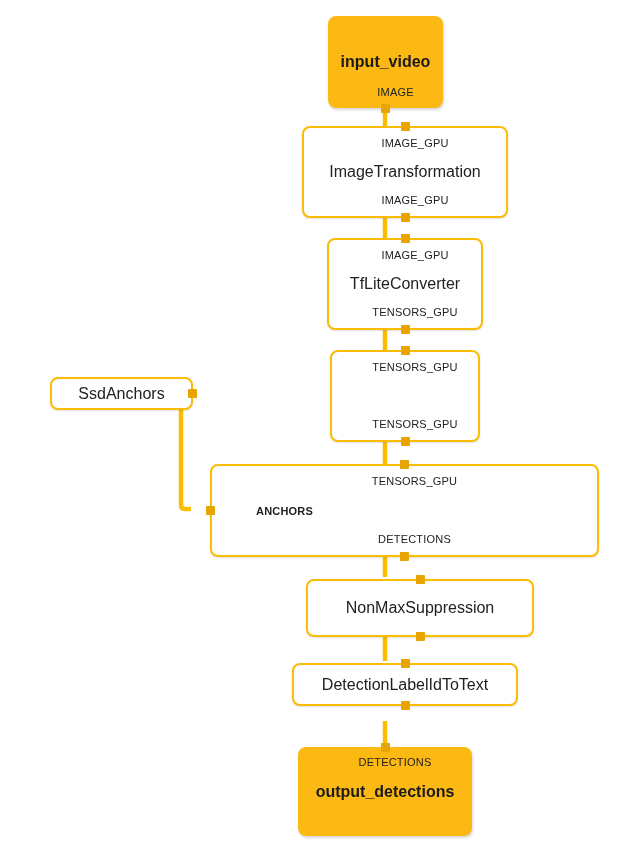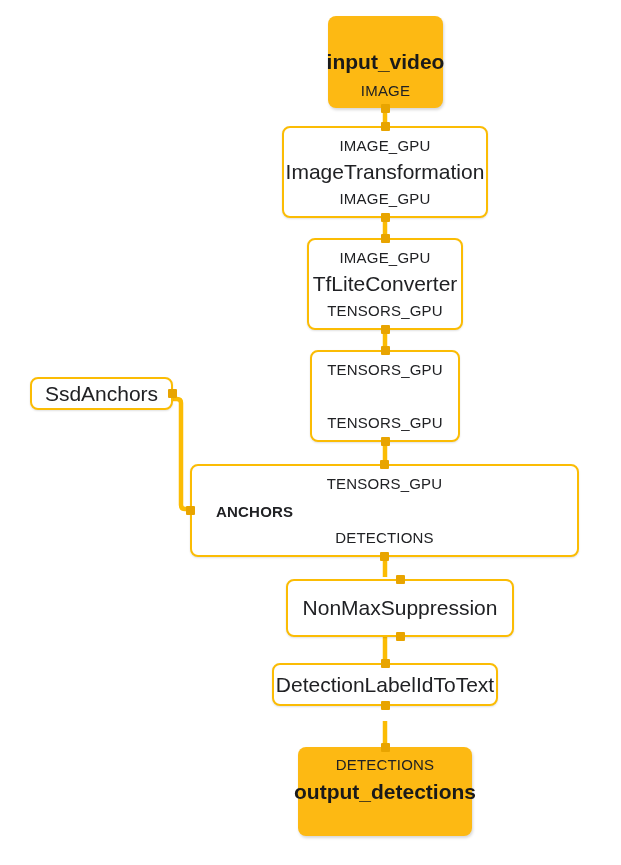--- a/index.html
+++ b/index.html
@@ -35,42 +35,44 @@
     border-radius: 8px;
     display: flex;
     flex-direction: column;
     align-items: center;
     justify-content: center;
   }
   .node.plain {
     background: #ffffff;
     border: 2.5px solid #FBBC04;
     box-shadow: 0 1px 2px rgba(0,0,0,0.12);
+    margin-left: 20px;
   }
   .node.terminal {
     background: #FDB913;
     border: none;
     box-shadow: 1px 2px 3px rgba(0,0,0,0.16);
   }
   .node-title {
-    font-size: 21px;
+    font-size: 16px;
     color: #202124;
     line-height: 1.1;
     white-space: nowrap;
   }
   .node.terminal .node-title {
     font-weight: bold;
     color: #1a1a1a;
   }
   .port-label {
-    font-size: 15px;
+    font-size: 11px;
     color: #202124;
     letter-spacing: 0.2px;
     white-space: nowrap;
     line-height: 1;
+    padding-left: 20px;
   }
   .port-label.top {
     position: absolute;
     top: 10px;
     left: 0;
     right: 0;
     text-align: center;
   }
   .port-label.bottom {
     position: absolute;

